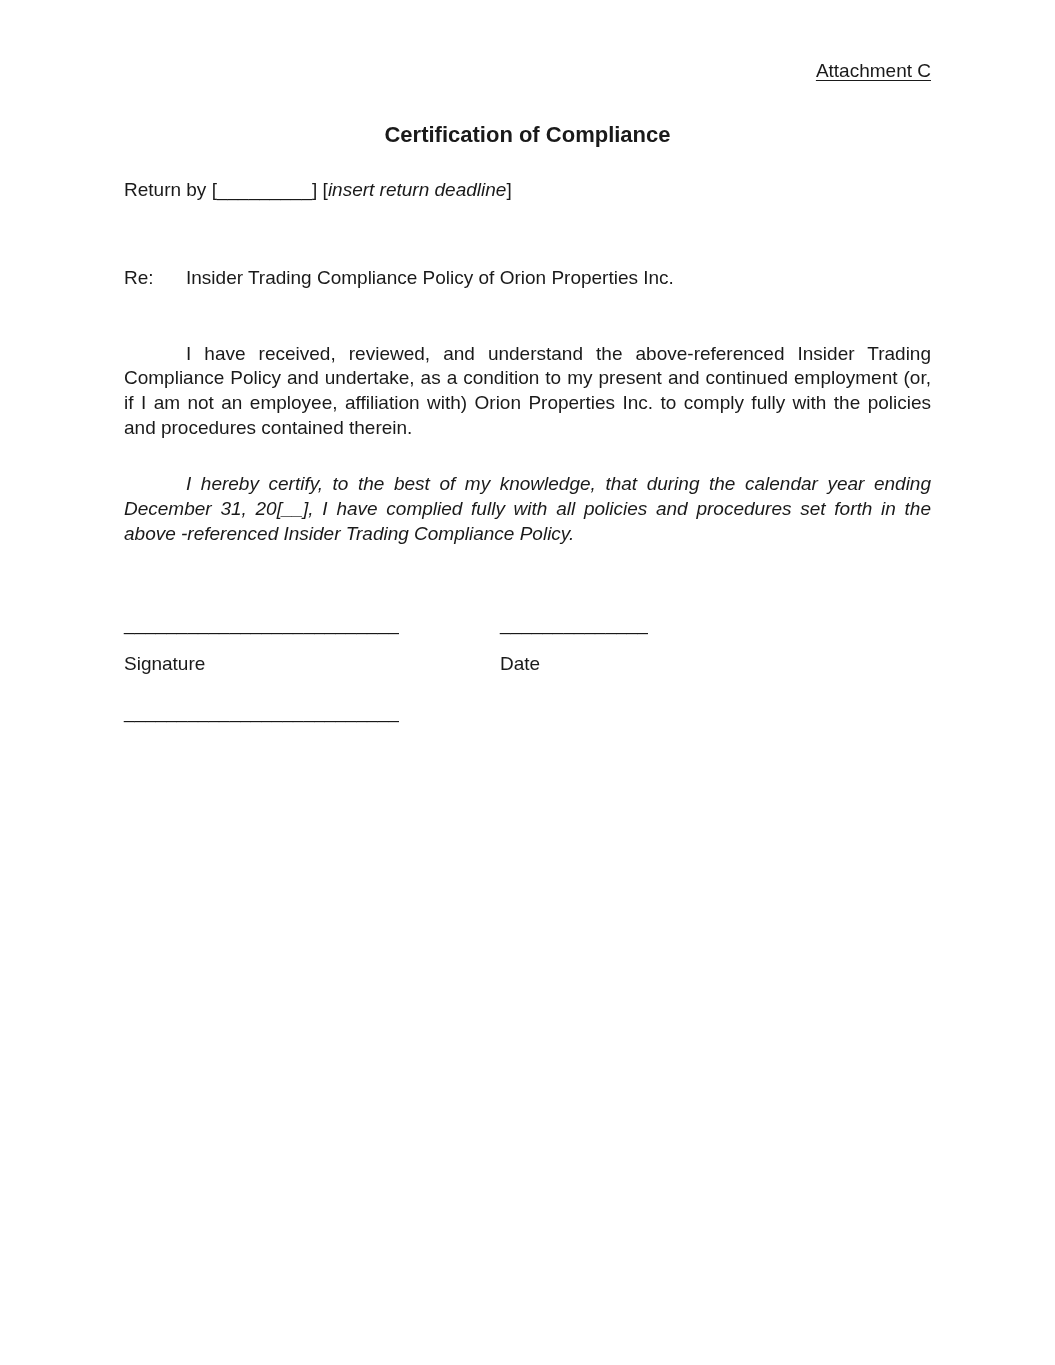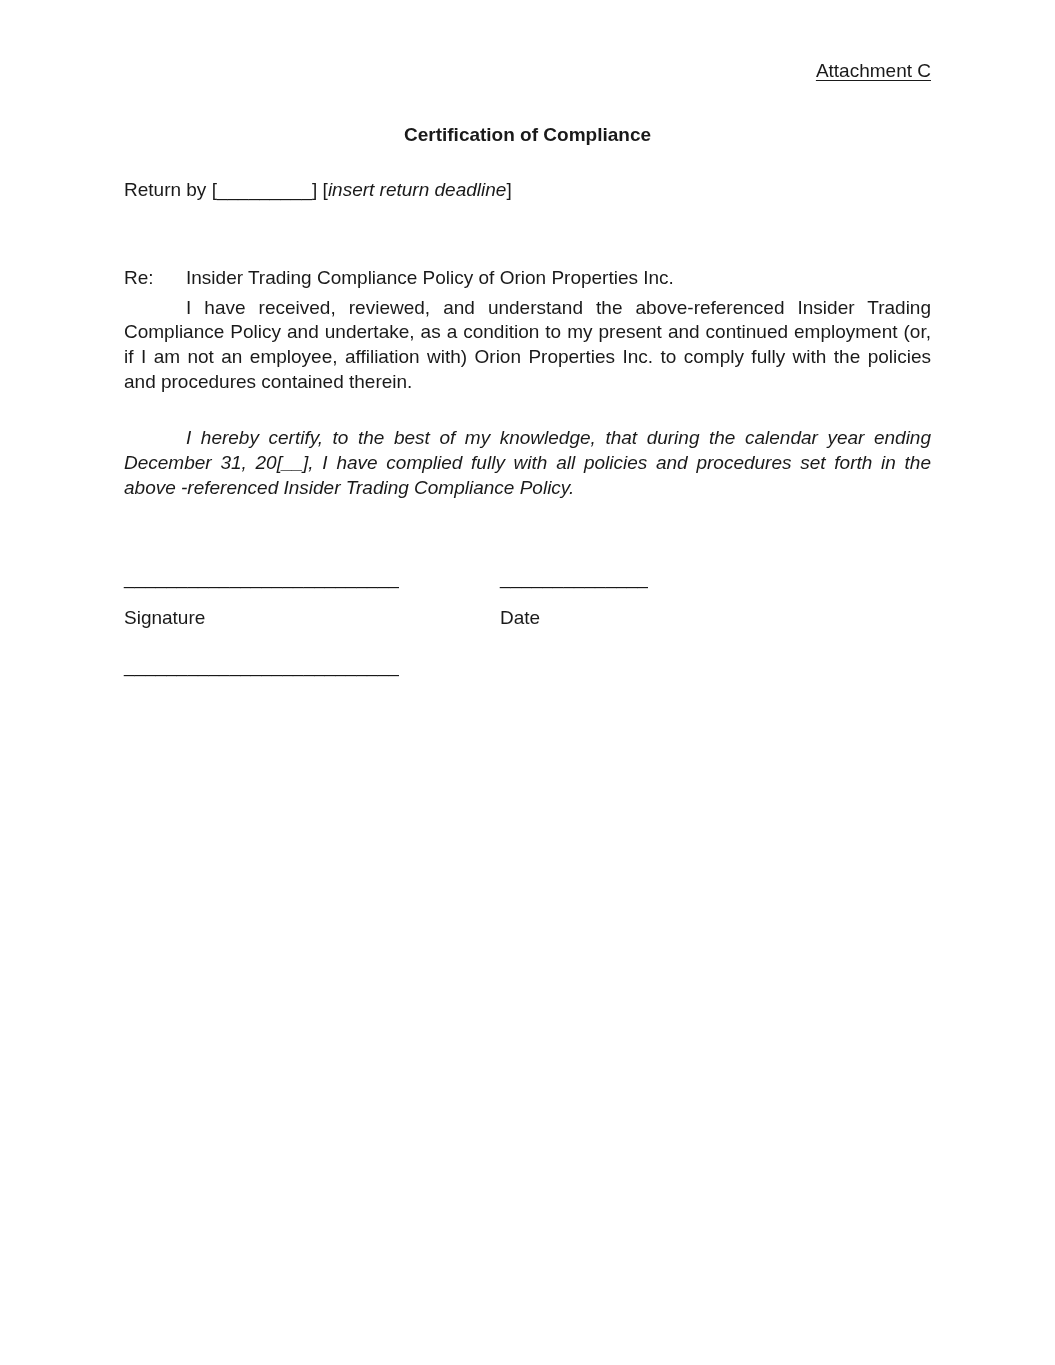--- a/index.html
+++ b/index.html
@@ -23,21 +23,21 @@
   .attachment {
     text-align: right;
     text-decoration: underline;
     text-underline-offset: 3px;
     line-height: 22px;
   }
   .doc-title {
     margin-top: 42px;
     text-align: center;
     font-weight: bold;
-    font-size: 19px;
+    font-size: 22px;
     line-height: 22px;
   }
   .return-line {
     margin-top: 32px;
     line-height: 24px;
     white-space: nowrap;
   }
   .italic { font-style: italic; }
   .fields {
     margin-top: 58px;
@@ -48,21 +48,21 @@
   }
   .field-label {
     display: inline-block;
     width: 62px;
   }
   .para {
     text-align: justify;
     text-indent: 62px;
     line-height: 24.7px;
   }
-  .para-1 { }
+  .para-1 { margin-top: 46px; }
   .para-2 { margin-top: 32px; font-style: italic; }
   .sig-row {
     margin-top: 64px;
     display: flex;
   }
   .sig-col-left { width: 376px; }
   .sig-line {
     line-height: 28px;
     white-space: nowrap;
     letter-spacing: 0;

